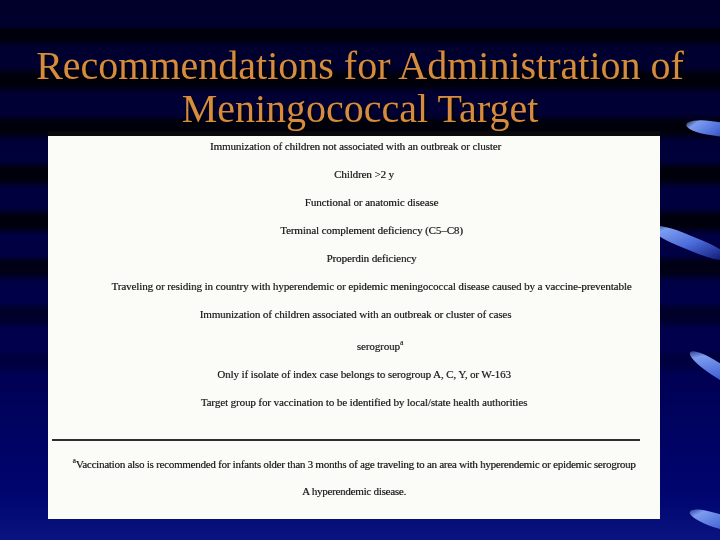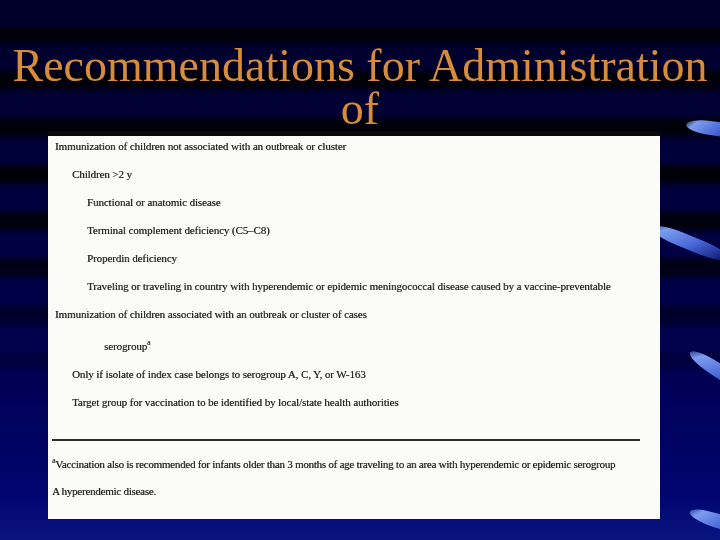--- a/index.html
+++ b/index.html
@@ -26,28 +26,28 @@
     position:absolute;height:14px;border-radius:45%/60%;
     background:linear-gradient(135deg, rgba(140,170,255,0.1) 0%, #7d9df0 18%, #4a6ad8 52%, #182585 85%, rgba(10,16,80,0) 100%);
   }
   .sw1{left:686px;top:122px;width:62px;transform:rotate(8deg);}
   .sw2{left:648px;top:236px;width:84px;transform:rotate(22deg);}
   .sw3{left:684px;top:366px;width:76px;transform:rotate(33deg);}
   .sw4{left:688px;top:516px;width:72px;transform:rotate(18deg);}
 
   .title{
     position:absolute;left:0;top:44px;width:720px;z-index:1;
-    text-align:center;color:#d68c3c;font-size:46px;line-height:43px;
+    text-align:center;color:#d68c3c;font-size:40px;line-height:43px;
     font-family:"Liberation Serif", serif;
     text-shadow:2px 2px 2px rgba(0,0,0,0.85);
   }
   .scan-box{
     position:absolute;left:48px;top:131px;width:612px;height:388px;z-index:2;
     background:#fbfbf7;border-top:5px solid #0a0a0a;
-    box-sizing:border-box;padding:3px 4px 0 2px;overflow:hidden;
+    box-sizing:border-box;padding:3px 4px 0 2px;overflow:hidden;text-align:center;
   }
   .row{
     font-size:11px;line-height:15px;margin-bottom:13px;color:#1b1b1b;
     white-space:nowrap;letter-spacing:-0.1px;
     text-shadow:0.4px 0 0 rgba(20,20,20,0.55);
   }
   .lvl0{padding-left:5px;}
   .lvl1{padding-left:22px;}
   .lvl2{padding-left:37px;}
   .lvl3{padding-left:54px;}
@@ -77,21 +77,21 @@
     <div>Recommendations for Administration of</div>
     <div>Meningococcal Target</div>
   </div>
 
   <div class="scan-box">
     <div class="row lvl0">Immunization of children not associated with an outbreak or cluster</div>
     <div class="row lvl1">Children &gt;2 y</div>
     <div class="row lvl2">Functional or anatomic disease</div>
     <div class="row lvl2">Terminal complement deficiency (C5–C8)</div>
     <div class="row lvl2">Properdin deficiency</div>
-    <div class="row lvl2">Traveling or traveling in country with hyperendemic or epidemic meningococcal disease caused by a vaccine-preventable</div>
+    <div class="row lvl2">Traveling or residing in country with hyperendemic or epidemic meningococcal disease caused by a vaccine-preventable</div>
     <div class="row lvl0">Immunization of children associated with an outbreak or cluster of cases</div>
     <div class="row lvl3"><span>serogroup</span><sup>a</sup></div>
     <div class="row lvl1">Only if isolate of index case belongs to serogroup A, C, Y, or W-163</div>
     <div class="row lvl1">Target group for vaccination to be identified by local/state health authorities</div>
 
     <hr class="divider">
 
     <div class="fnote"><sup>a</sup><span>Vaccination also is recommended for infants older than 3 months of age traveling to an area with hyperendemic or epidemic serogroup</span></div>
     <div class="fnote">A hyperendemic disease.</div>
   </div>

